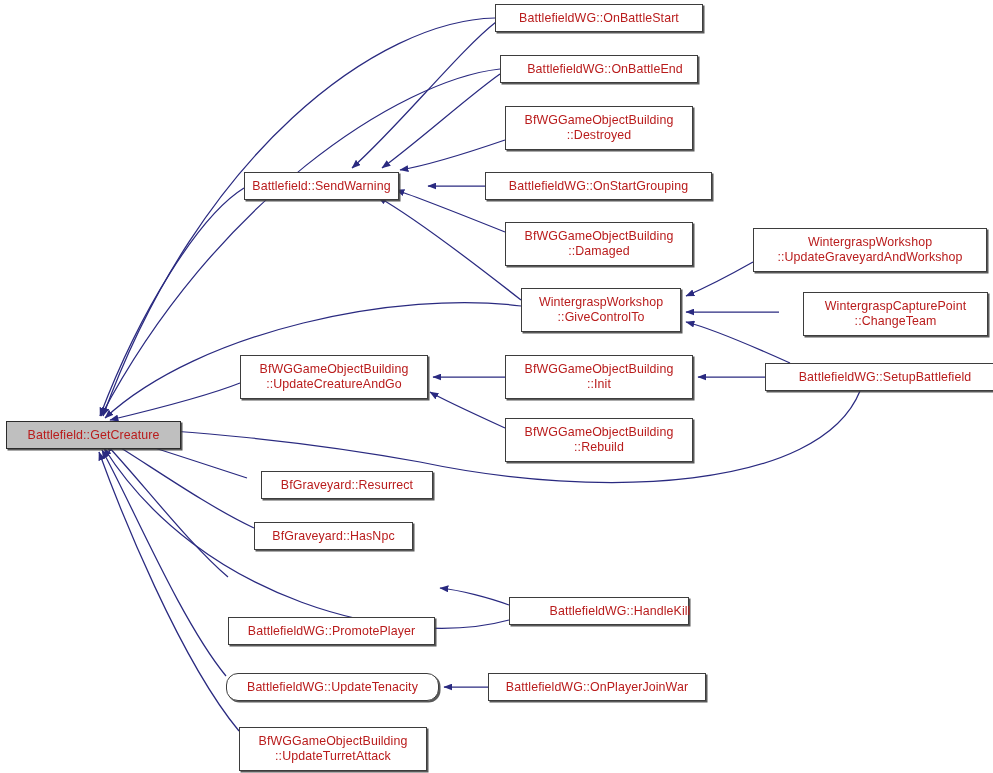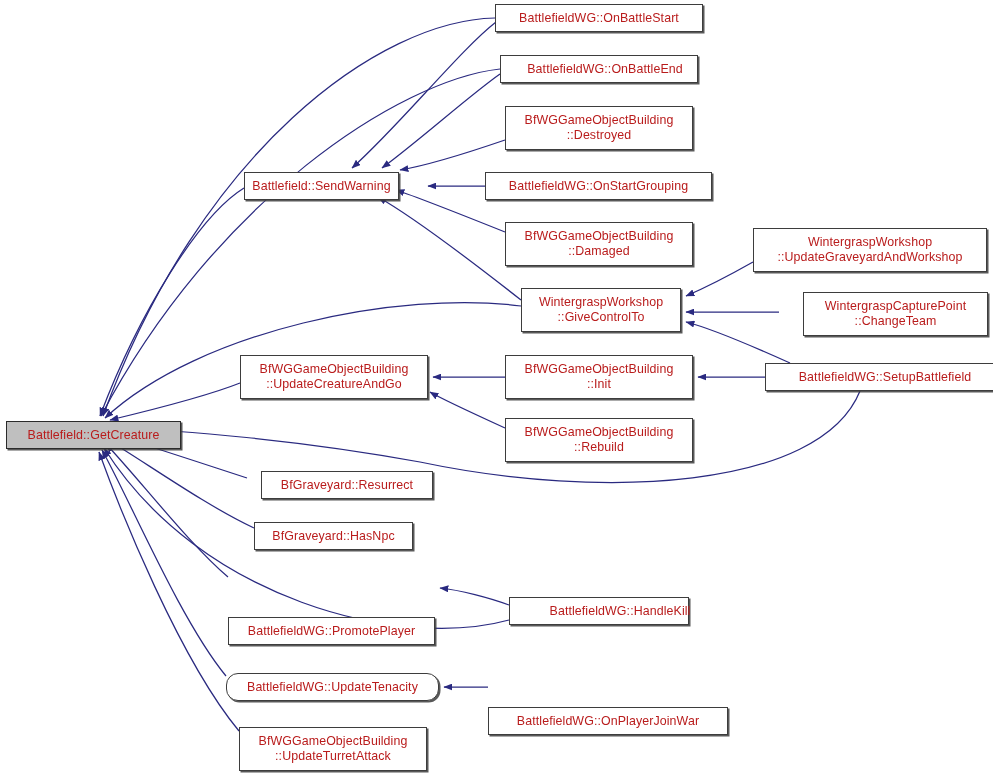--- a/index.html
+++ b/index.html
@@ -112,21 +112,21 @@
       </div>
       <div class="node" style="left: 228px; top: 573px; width: 207px; height: 28px; margin-top: 44px;">
         <span>BattlefieldWG::PromotePlayer</span>
       </div>
       <div class="node" style="left: 509px; top: 597px; width: 180px; height: 28px; padding-left: 42px;">
         <span>BattlefieldWG::HandleKill</span>
       </div>
       <div class="node" style="left: 226px; top: 673px; width: 213px; height: 28px; border-radius: 12px;">
         <span>BattlefieldWG::UpdateTenacity</span>
       </div>
-      <div class="node" style="left: 488px; top: 707px; width: 240px; height: 28px;">
+      <div class="node" style="left: 488px; top: 673px; width: 218px; height: 28px;">
         <span>BattlefieldWG::OnPlayerJoinWar</span>
       </div>
       <div class="node" style="left: 239px; top: 727px; width: 188px; height: 44px;">
         <span>BfWGGameObjectBuilding
 ::UpdateTurretAttack</span>
       </div>
     </div>
 </div>
 
 </body></html>

